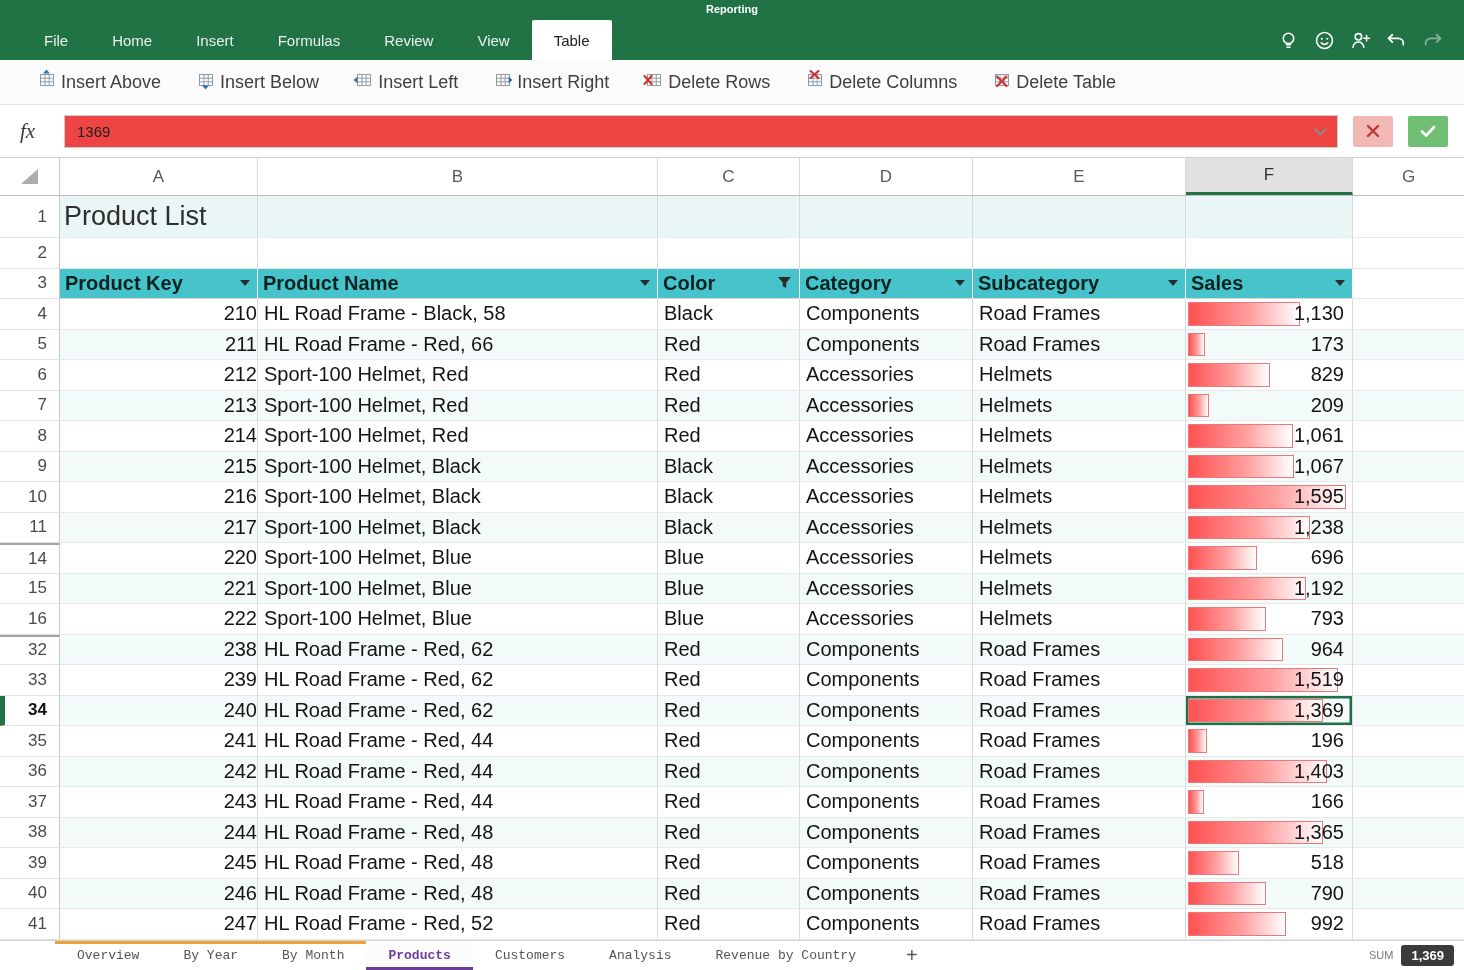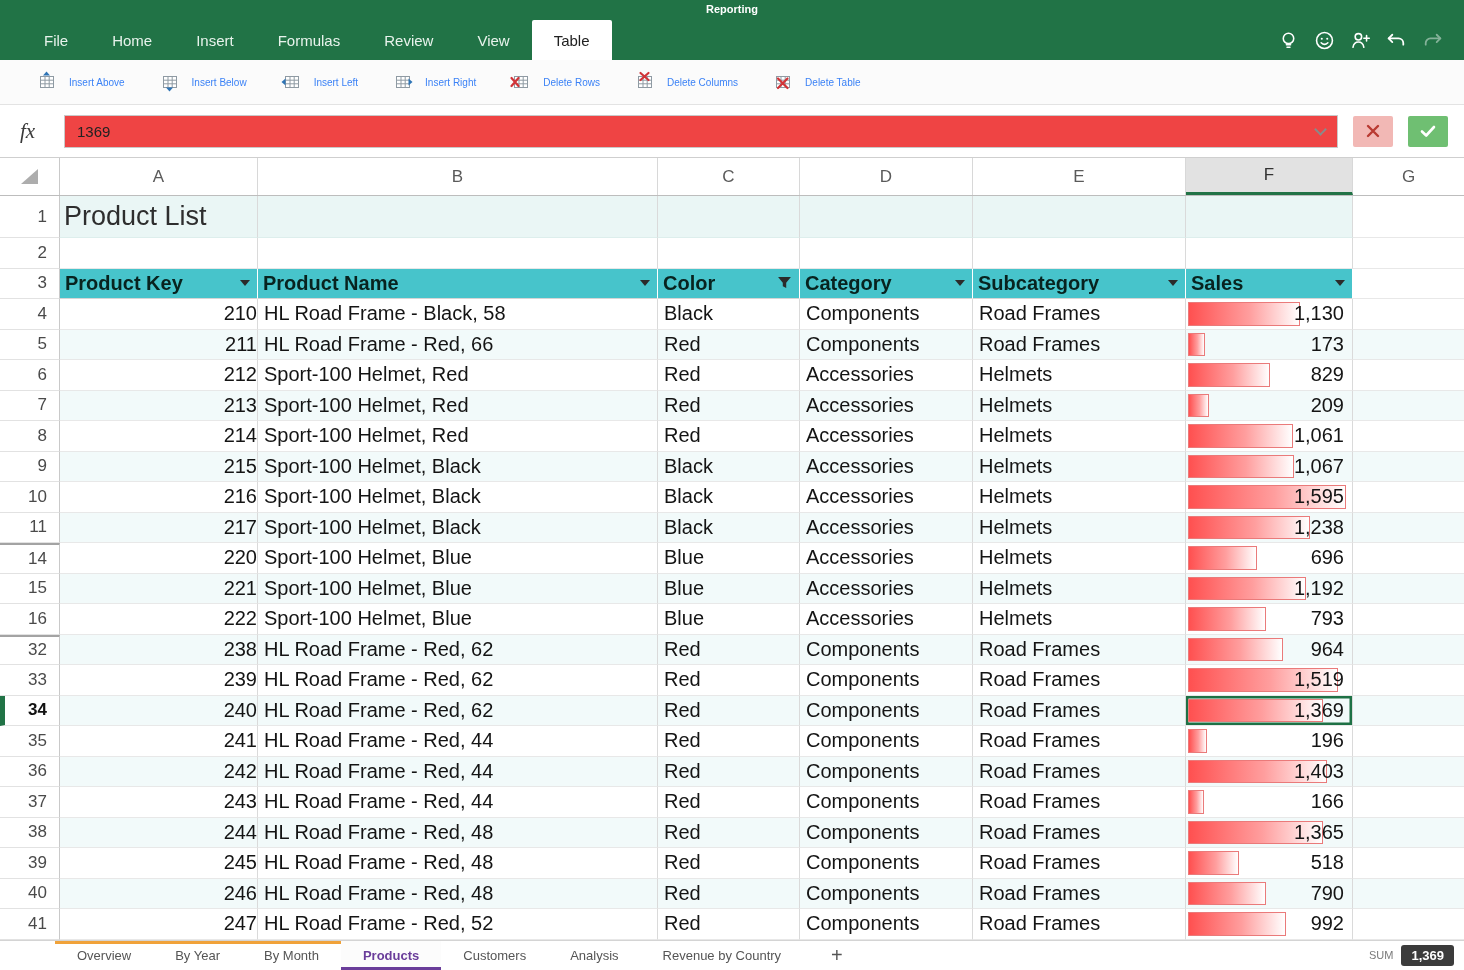--- a/index.html
+++ b/index.html
@@ -13,21 +13,21 @@
   .ribbon-row { position:absolute; bottom:0; left:0; right:0; height:40px; display:flex;justify-content:flex-end; }
   .ribbon-tabs { display:flex; margin-left:22px; }
   .rtab { color:#e8f3ec; font-size:15px; padding:0 22px; display:flex; align-items:center; cursor:default; }
   .rtab.active { background:#fff; color:#212121; border-radius:2px 2px 0 0; }
   .titlebar-icons { margin-left:auto; display:flex; align-items:center; gap:12px; padding-right:20px; }
   .tb-icon { width:24px; height:24px; display:flex; align-items:center; justify-content:center; }
   .tb-icon.dim { opacity:.45; }
 
   
   .toolbar { height:45px; background:#fbfbfb; border-bottom:1px solid #e3e3e3; display:flex; align-items:center; gap:10px; padding-left:24px; flex:none; }
-  .tool-btn { display:flex; align-items:center; gap:12px; font-size:10px; color:#3b82f6; background:none; border:none; padding:6px 12px; font-family:inherit; cursor:default; }
+  .tool-btn { display:flex; align-items:center; gap:4px; font-size:18px; color:#404040; background:none; border:none; padding:6px 12px; font-family:inherit; cursor:default; }
 
   
   .formula-bar { height:53px; background:#fff; border-bottom:1px solid #cfcfcf; display:flex; align-items:center; padding:0 16px 0 20px; flex:none; }
   .fx { font-family:"Liberation Serif", serif; font-style:italic; font-size:21px; color:#3a3a3a; width:44px; }
   .formula-input { flex:1; height:33px; border:1px solid #c9c9c9; background:#ef4444; display:flex; align-items:center; padding:0 12px; font-size:15px; color:#222; }
   .formula-value { flex:1; }
   .chev { width:9px; height:9px; border-right:2px solid #8a8a8a; border-bottom:2px solid #8a8a8a; transform:rotate(45deg); margin-top:-4px; }
   .fb-btn { width:40px; height:31px; border:none; margin-left:15px; border-radius:2px; display:flex; align-items:center; justify-content:center; cursor:default; }
   .fb-btn.cancel { background:#f2b8b5; }
   .fb-btn.confirm { background:#6fbf72; }
@@ -62,21 +62,21 @@
 
   .sales { position:relative; justify-content:flex-end; padding-right:8px; }
   .bar { position:absolute; left:2px; top:3px; bottom:3px; background:linear-gradient(90deg,var(--bar) 0%,#ff9e9e 55%,#ffffff 100%);
          border:1px solid #ea7a7a; }
   .sales .val { position:relative; z-index:1; }
   .cell.selcell { box-shadow:inset 0 0 0 2.5px #1e7145; }
 
   
   .sheetbar { height:30.5px; flex:none; background:#fff; border-top:1px solid #d4d4d4; display:flex; align-items:center; }
   .tabs { display:flex; height:100%; margin-left:55px; }
-  .stab { display:flex; align-items:center; padding:0 22px; font-size:13px; color:#555; height:100%; cursor:default; }
+  .stab { display:flex; align-items:center; padding:0 22px; font-size:13px; color:#555; height:100%; cursor:default;font-family:Liberation Mono, monospace; }
   .stab.accent { box-shadow:inset 0 3px 0 var(--orange); }
   .stab.active { color:var(--purple); font-weight:bold; box-shadow:inset 0 -3px 0 var(--purple); background:#fcfcfc; }
   .addsheet { margin-left:28px; font-size:20px; color:#555; background:none; border:none; font-family:inherit; }
   .statusright { margin-left:auto; display:flex; align-items:center; gap:8px; padding-right:10px; }
   .sumlabel { font-size:11px; color:#7a7a7a; }
   .sumvalue { background:#3b3b3b; color:#fff; font-size:13px; font-weight:bold; padding:3px 10px; border-radius:3px; }
 </style>
 </head>
 <body>
 

